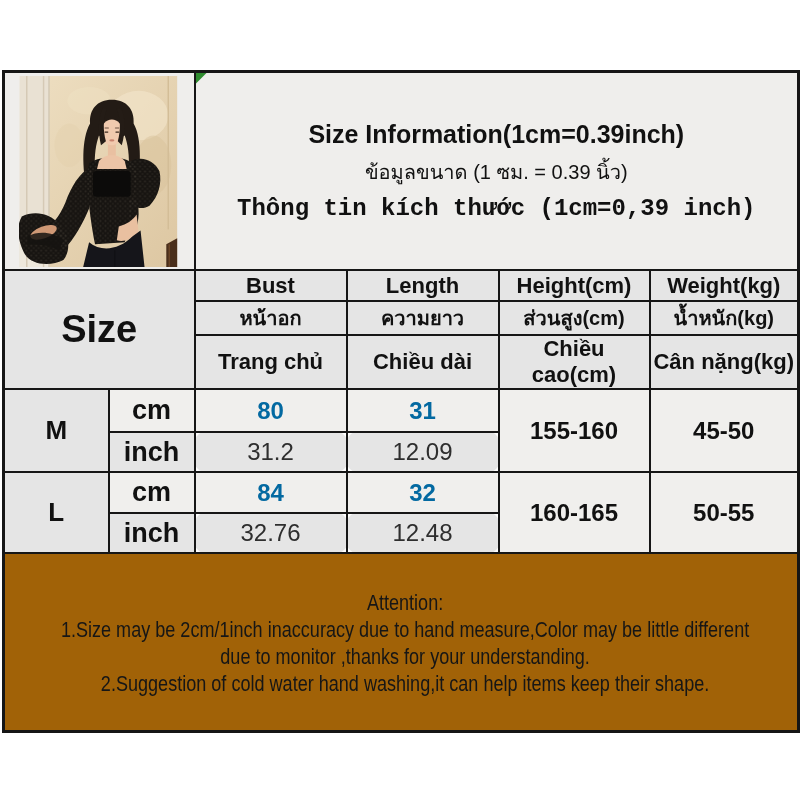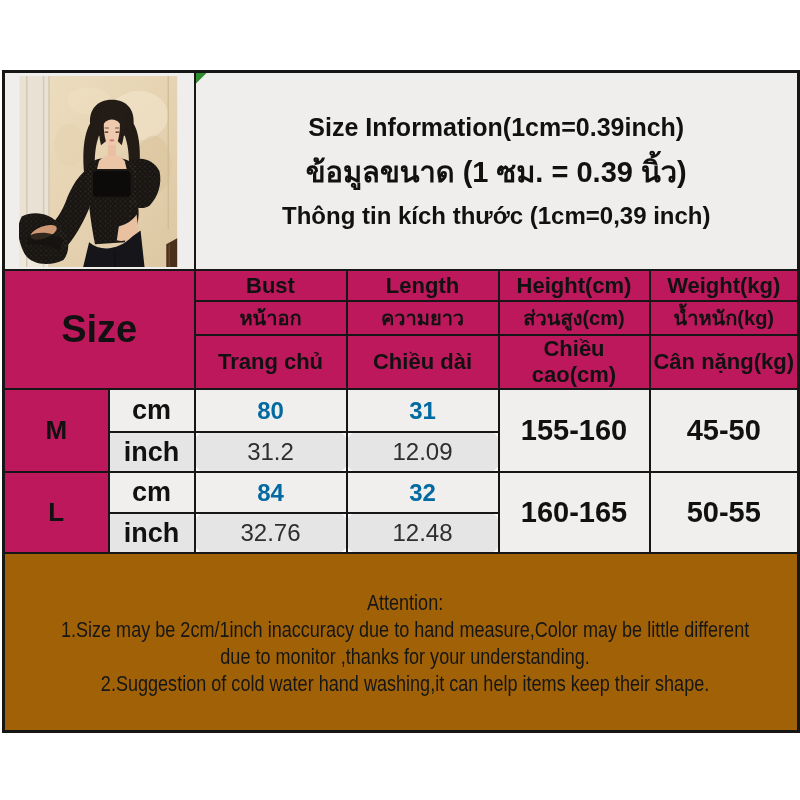--- a/index.html
+++ b/index.html
@@ -14,21 +14,21 @@
     background:#ffffff;
   }
   .size-table td{
     border:2px solid #161616;
     text-align:center;vertical-align:middle;
     padding:0;overflow:hidden;
   }
   .size-table{border:3px solid #161616;}
   
   .bg-panel{background:#efeeec;}
-  .bg-dark{background:#be185d;margin-top:44px;}
+  .bg-dark{background:#e5e5e5;margin-top:44px;}
   .bg-light{background:#f0efed;}
   .bg-white{background:#e5e5e5;}
 
   
   .r-photo td{height:196px;}
   .r-h1 td{height:29px;}
   .r-h2 td{height:31px;text-align:center;}
   .r-h3 td{height:30px;}
   .r-cm td{height:41px;}
   .r-inch td{height:38px;}
@@ -47,35 +47,35 @@
   
   .title-cell{position:relative;}
   .flag{
     position:absolute;left:0;top:0;width:11px;height:11px;
     background:#2e8b2e;
     clip-path:polygon(0 0,100% 0,0 100%);
   }
   .title-wrap{display:flex;flex-direction:column;justify-content:center;
     align-items:center;height:100%;gap:7px;}
   .title-en{font-size:25px;font-weight:bold;letter-spacing:0;}
-  .title-th{font-size:29px;font-weight:bold;}
-  .title-vi{font-size:24px;font-weight:bold;}
+  .title-th{font-size:20px;font-weight:normal;}
+  .title-vi{font-size:24px;font-weight:bold;font-family:Liberation Mono, monospace;}
 
   
   .size-head{font-size:38px;font-weight:bold;}
   .col-en{font-size:22px;font-weight:bold;}
   .col-th{font-size:20px;font-weight:bold;}
   .col-vi{font-size:22px;font-weight:bold;}
 
   
   .size-letter{font-size:26px;font-weight:bold;}
   .unit{font-size:27px;font-weight:bold;}
   .val-cm{font-size:24px;font-weight:bold;color:#0369a1;}
   .val-inch{font-size:24px;font-weight:normal;color:#2e2e2e;border-radius:10px;}
-  .range{font-size:29px;font-weight:bold;}
+  .range{font-size:24px;font-weight:bold;}
 
   
   .attention-cell{vertical-align:top;text-align:left;background:#a16207;}
   .att-inner{
     transform:scaleX(0.84);transform-origin:left top;width:119%;
     font-size:21.5px;line-height:27px;color:#161616;
     padding:3px 0 0 5px;white-space:nowrap;
   }
 </style>
 </head>

